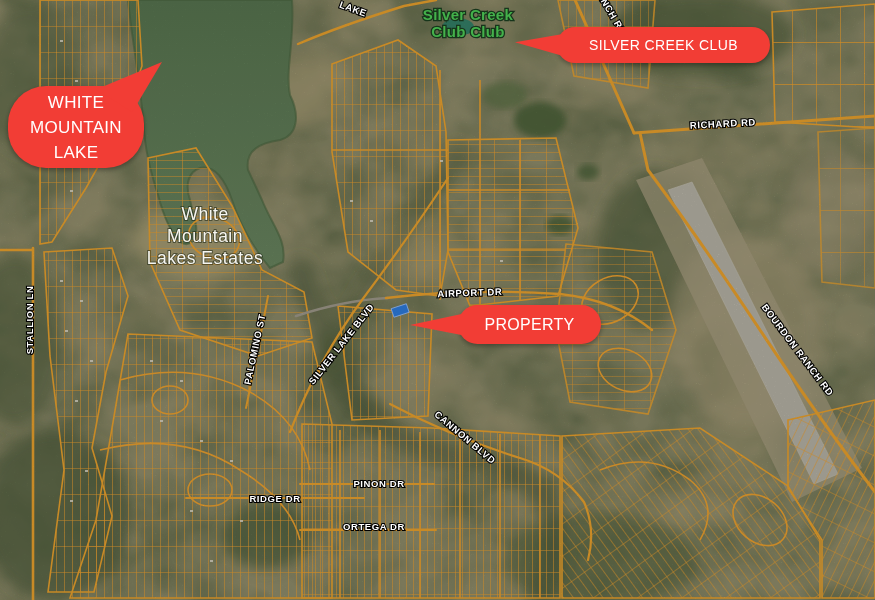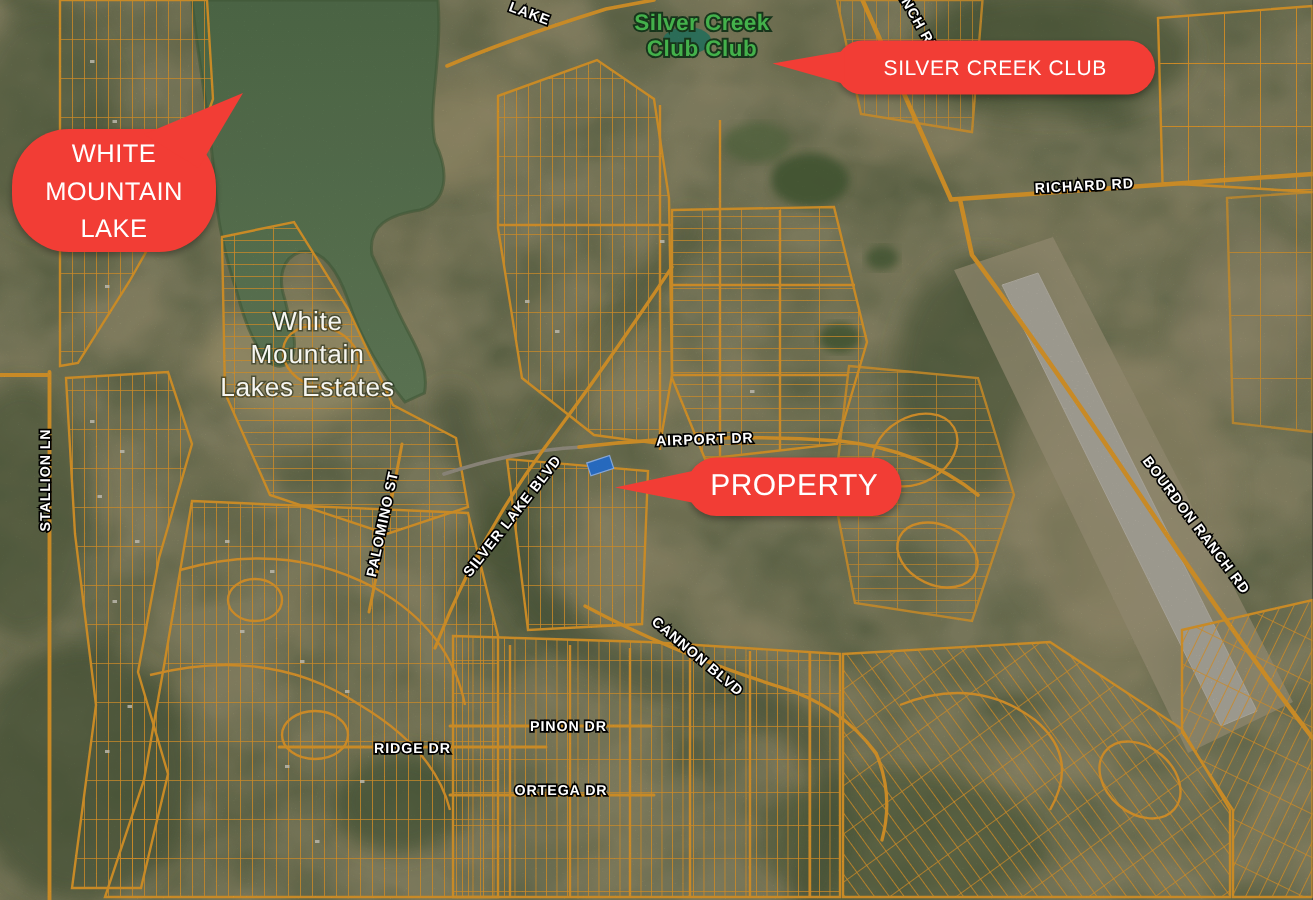--- a/index.html
+++ b/index.html
@@ -14,21 +14,21 @@
   .callout .tail{position:absolute;background:#f23d35;}
   #co-lake{left:8px;top:86px;width:128px;height:82px;border-radius:38px;
            font-size:17px;line-height:25px;letter-spacing:.3px;padding:0 4px;text-align:center;}
   #co-lake .tail{left:88px;top:-24px;width:66px;height:50px;
                  clip-path:polygon(100% 0, 0 55%, 55% 100%);}
   #co-club{left:557px;top:27px;width:213px;height:36px;border-radius:19px;
            font-size:14px;letter-spacing:.4px;}
   #co-club .tail{left:-42px;top:7px;width:48px;height:22px;
                  clip-path:polygon(0 38%, 100% 0, 100% 100%);}
   #co-prop{left:458px;top:305px;width:143px;height:39px;border-radius:20px;
-           font-size:20px;letter-spacing:.3px;}
+           font-size:16px;letter-spacing:.3px;}
   #co-prop .tail{left:-48px;top:8px;width:54px;height:23px;
                  clip-path:polygon(0 52%, 100% 2%, 100% 98%);}
 
   
   .rl{font-family:"Liberation Sans",sans-serif;font-weight:bold;font-size:9.5px;
       fill:#ffffff;stroke:#000000;stroke-width:2.2px;paint-order:stroke;
       letter-spacing:.6px;text-anchor:middle;}
   .pl{font-family:"Liberation Sans",sans-serif;font-weight:400;font-size:17.5px;
       fill:#f6f6f1;stroke:rgba(25,35,18,.55);stroke-width:2px;paint-order:stroke;
       letter-spacing:.5px;text-anchor:middle;}

